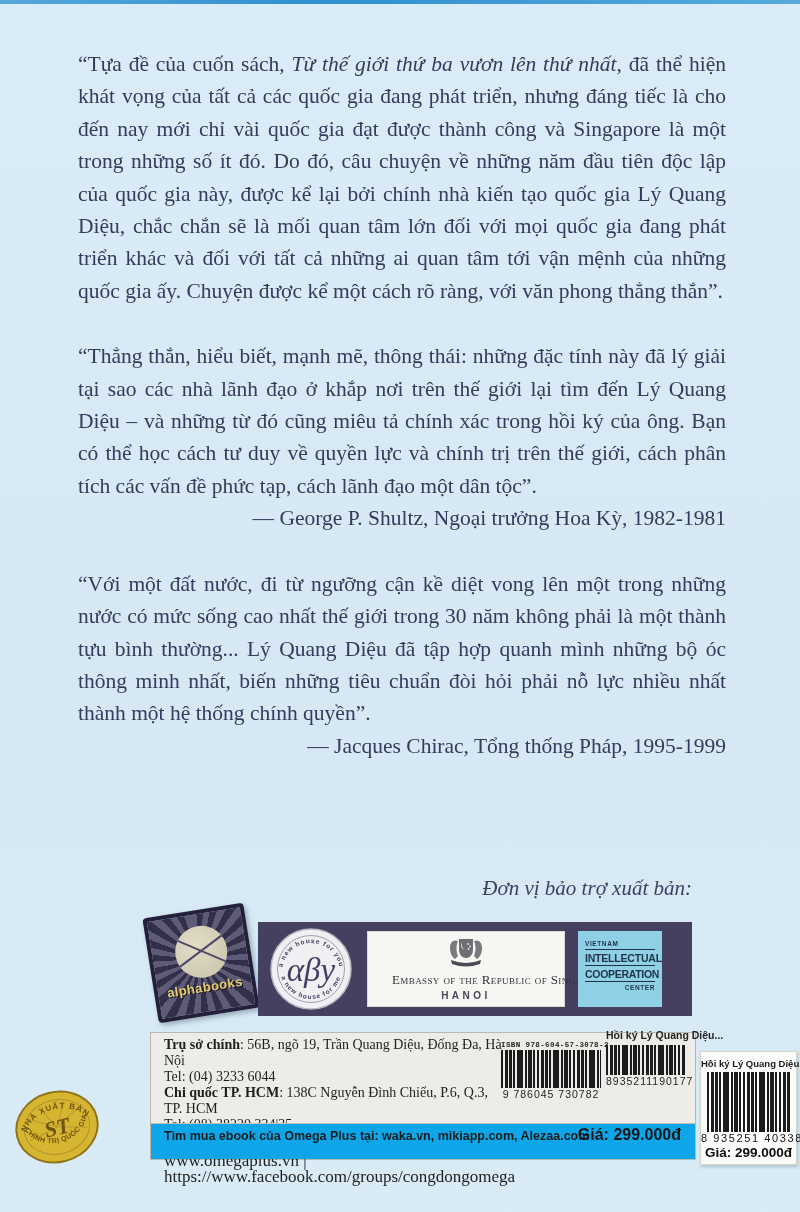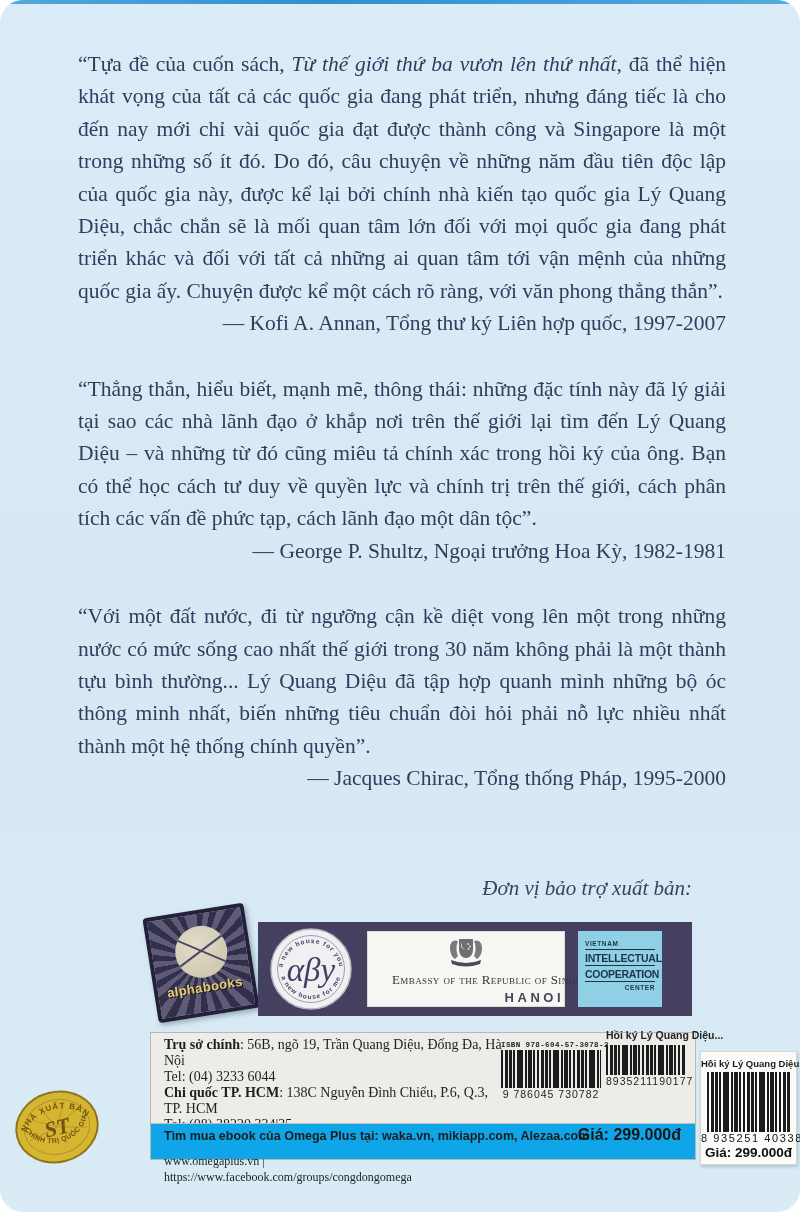--- a/index.html
+++ b/index.html
@@ -2,21 +2,20 @@
 <html><head>
 <meta charset="utf-8">
 <style>
   * { margin:0; padding:0; box-sizing:border-box; }
   html,body { width:800px; }
   body { font-family:"Liberation Serif", serif; }
 
   #cover {
     position:relative; width:800px; height:1212px; overflow:hidden;
     background:linear-gradient(180deg,#d9ecf7 0%, #d5e8f4 55%, #d9ebf5 100%);
-    border-radius:23px;
   }
   .topline { position:absolute; top:0; left:0; width:800px; height:4px;
     background:linear-gradient(90deg,#54a8da,#2f8fd0 40%,#55abdc); }
 
   
   .quotes { position:absolute; top:48px; left:78px; width:648px; color:#363a5c; }
   .qtext { font-size:21.5px; line-height:32.4px; text-align:justify; }
   .qtext i { font-style:italic; }
   .attr { font-size:21.5px; line-height:32.4px; text-align:right; }
   .quote { margin-bottom:33px; }
@@ -43,22 +42,22 @@
 
   
   .banner { position:absolute; left:258px; top:922px; width:434px; height:94px;
     background:#45405f; display:flex; align-items:center; }
   .aby { margin-left:12px; flex:0 0 auto; }
   .embassy { width:198px; height:76px; margin-left:15px; background:#f7f6f2;
     border:1px solid #dcdad2; text-align:center; padding-top:3px; color:#3a3a3a; }
   .arms { display:block; margin:0 auto; }
   .emb-name { font-variant:small-caps; font-size:13px; letter-spacing:.4px;
     color:#33343c; margin-top:1px; white-space:nowrap;padding-left:24px; }
-  .emb-city { font-family:"Liberation Sans", sans-serif; font-size:13px; font-weight:bold;
-    letter-spacing:3.5px; color:#45465c; margin-top:2px;text-align:right; }
+  .emb-city { font-family:"Liberation Sans", sans-serif; font-size:10px; font-weight:bold;
+    letter-spacing:3.5px; color:#45465c; margin-top:2px; }
   .vicc { width:84px; height:76px; margin-left:13px; background:#8fd0e6;
     padding:9px 7px 0 7px; color:#1d3346; font-family:"Liberation Sans", sans-serif; }
   .vicc-country { font-size:6.5px; font-weight:bold; letter-spacing:.6px;
     border-bottom:1px solid #1d3346; padding-bottom:2px; }
   .vicc-l1 { font-size:10.5px; font-weight:bold; letter-spacing:-.2px; padding-top:2px;
     border-bottom:1px solid #1d3346; padding-bottom:1px; }
   .vicc-l2 { font-size:10.5px; font-weight:bold; letter-spacing:-.3px; padding-top:2px;
     border-bottom:1px solid #1d3346; padding-bottom:1px; }
   .vicc-l3 { font-size:6.5px; font-weight:bold; letter-spacing:.6px; text-align:right;
     padding-top:2px; }
@@ -68,21 +67,21 @@
 
   
   .pubbox { position:absolute; left:150px; top:1032px; width:546px; height:128px;
     background:#edece8; border:1px solid #b9b8b2; color:#1e1e1c; }
   .pub-head { height:25px; background:#d0cec9; border-bottom:1.6px solid #2b2b28;
     font-weight:bold; font-size:15.5px; padding:3px 0 0 13px; letter-spacing:.2px; }
   .pub-body { position:relative; height:92px; }
   .pub-lines { position:absolute; left:13px; top:4px; width:340px; font-size:14px;
     line-height:16px; }
   .pub-lines b { font-weight:bold; }
-  .pub-web { margin-top:20px; font-size:12px; }
+  .pub-web { margin-top:20px; font-size:17px; }
   .bc { position:absolute; text-align:center; }
   .bc-cap { font-family:"Liberation Mono", monospace; font-size:7.5px; font-weight:bold;
     letter-spacing:.4px; color:#232323; white-space:nowrap; }
   .bc-label { font-family:"Liberation Sans", sans-serif; font-size:10.5px; font-weight:bold;
     color:#232323; white-space:nowrap; }
   .bars { background-color:transparent;
     background-image:
       repeating-linear-gradient(90deg,#1c1c1c 0 2px,transparent 2px 4px),
       repeating-linear-gradient(90deg,#1c1c1c 0 1px,transparent 1px 6px),
       repeating-linear-gradient(90deg,#1c1c1c 0 2px,transparent 2px 9px); }
@@ -111,29 +110,28 @@
 </head>
 <body>
 
 <div id="cover">
 
   <div class="topline"></div>
 
   <div class="quotes">
     <div class="quote">
       <p class="qtext"><span>“Tựa đề của cuốn sách, </span><i>Từ thế giới thứ ba vươn lên thứ nhất</i><span>, đã thể hiện khát vọng của tất cả các quốc gia đang phát triển, nhưng đáng tiếc là cho đến nay mới chỉ vài quốc gia đạt được thành công và Singapore là một trong những số ít đó. Do đó, câu chuyện về những năm đầu tiên độc lập của quốc gia này, được kể lại bởi chính nhà kiến tạo quốc gia Lý Quang Diệu, chắc chắn sẽ là mối quan tâm lớn đối với mọi quốc gia đang phát triển khác và đối với tất cả những ai quan tâm tới vận mệnh của những quốc gia ấy. Chuyện được kể một cách rõ ràng, với văn phong thẳng thắn”.</span></p>
-      <p class="attr">— Kofi A. Annan, Tổng thư ký Liên hợp quốc, 1997-2007</p>
     </div>
     <div class="quote">
       <p class="qtext">“Thẳng thắn, hiểu biết, mạnh mẽ, thông thái: những đặc tính này đã lý giải tại sao các nhà lãnh đạo ở khắp nơi trên thế giới lại tìm đến Lý Quang Diệu – và những từ đó cũng miêu tả chính xác trong hồi ký của ông. Bạn có thể học cách tư duy về quyền lực và chính trị trên thế giới, cách phân tích các vấn đề phức tạp, cách lãnh đạo một dân tộc”.</p>
       <p class="attr">— George P. Shultz, Ngoại trưởng Hoa Kỳ, 1982-1981</p>
     </div>
     <div class="quote">
       <p class="qtext">“Với một đất nước, đi từ ngưỡng cận kề diệt vong lên một trong những nước có mức sống cao nhất thế giới trong 30 năm không phải là một thành tựu bình thường... Lý Quang Diệu đã tập hợp quanh mình những bộ óc thông minh nhất, biến những tiêu chuẩn đòi hỏi phải nỗ lực nhiều nhất thành một hệ thống chính quyền”.</p>
-      <p class="attr">— Jacques Chirac, Tổng thống Pháp, 1995-2000</p>
+      <p class="attr">— Jacques Chirac, Tổng thống Pháp, 1995-1999</p>
     </div>
   </div>
 
   <div class="sponsor-label">Đơn vị bảo trợ xuất bản:</div>
 
   <div class="alpha">
     <div class="alpha-circle">
       <div class="x1"></div>
         <div class="x2"></div>
     </div>

